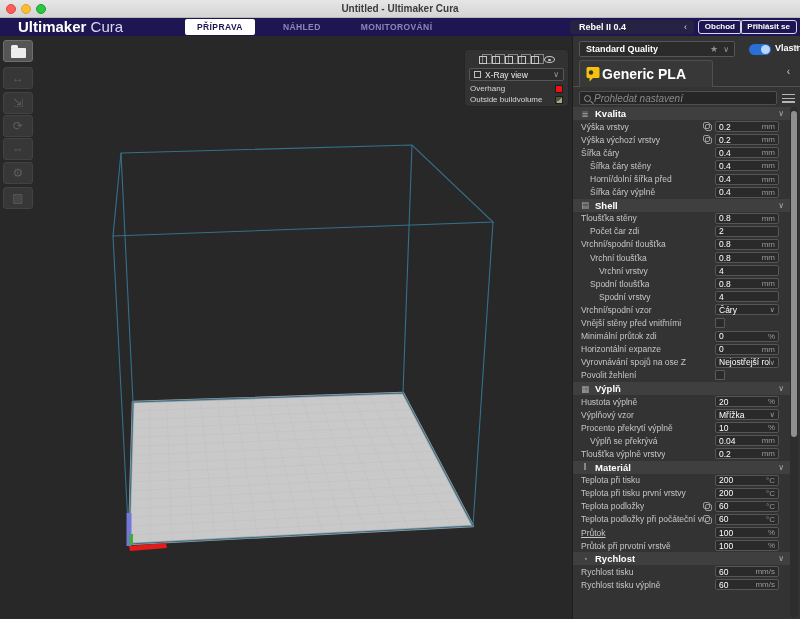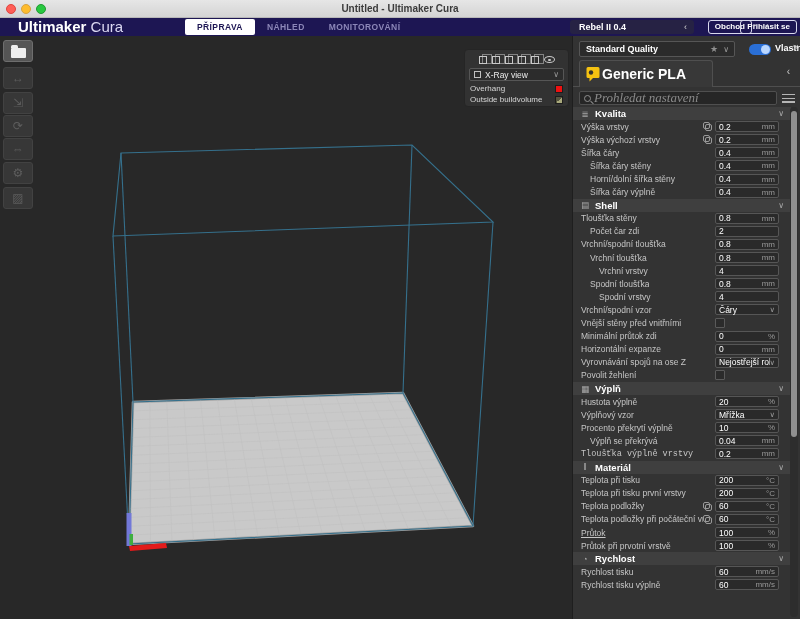--- a/index.html
+++ b/index.html
@@ -15,31 +15,31 @@
   .tl-yel { left:21px; background:#febc2e; border:0.5px solid #d6a243; }
   .tl-grn { left:36px; background:#28c840; border:0.5px solid #1f9a31; }
   .tb-title { position:absolute; left:0; right:0; top:3px; text-align:center;
     font-size:10px; font-weight:bold; color:#3c3c3c; }
 
   
   .header { position:absolute; left:0; top:18px; width:800px; height:18px; background:#1d1653; z-index:29; }
   .logo { position:absolute; left:18px; top:0; height:18px; line-height:18px; font-size:15px; color:#fff; }
   .logo b { font-weight:700; }
   .logo span.light { font-weight:300; color:#dcd9f2; }
-  .tabs { position:absolute; left:185px; top:0; height:18px; display:flex; align-items:center; gap:0; }
+  .tabs { position:absolute; left:185px; top:0; height:18px; display:flex; align-items:center; gap:16px; }
   .tab { font-size:8.5px; font-weight:bold; letter-spacing:0.4px; color:#8c87b8;
     padding:3px 12px; border-radius:2px; cursor:default; }
   .tab.active { background:#ffffff; color:#1d1653; }
   .machine-sel { position:absolute; left:570px; top:2px; width:124px; height:14px; background:#262244;
     border-radius:3px; display:flex; align-items:center; }
   .machine-sel .mname { flex:1; padding-left:9px; font-size:9px; font-weight:bold; color:#fff; }
   .machine-sel .mchev { padding-right:7px; color:#d8d8d8; font-size:9px; }
   .hbtn { position:absolute; top:2px; height:14px; border:1px solid #d8d8ec; border-radius:3px;
     color:#fff; font-size:8px; font-weight:bold; line-height:12px; padding:0 6px; background:transparent; }
-  .btn-market { right:48px;text-align:right; }
+  .btn-market { right:58px;text-align:right; }
   .btn-signin { right:3px; }
 
   
   .toolbtn { position:absolute; left:3px; width:30px; height:22px; border-radius:3px;
     display:flex; align-items:center; justify-content:center; z-index:10; }
   .toolbtn.enabled { background:#555555; border:1px solid #6e6e6e; }
   .toolbtn.disabled { background:#373737; border:1px solid #424242; color:#5d5d5d; font-size:12px; }
   .folder-icon { position:relative; width:15px; height:10px; background:#ededed; border-radius:1px; margin-top:3px; }
   .folder-icon::before { content:""; position:absolute; top:-3px; left:0; width:7px; height:3px;
     background:#ededed; border-radius:1.5px 1.5px 0 0; }
@@ -87,21 +87,21 @@
   .mat-label { font-size:14px; font-weight:bold; color:#fff; margin-left:2px; }
   .collapse-chev { position:absolute; right:11px; top:7px; color:#cccccc; font-size:10px; }
   .search-row { position:absolute; left:0; top:55px; width:228px; height:16px; }
   .search-box { position:absolute; left:6px; top:0; width:198px; height:14px; background:#262626;
     border:1px solid #4f4f4f; border-radius:2px; display:flex; align-items:center; }
   .mag-icon { position:relative; width:7px; height:7px; border:1px solid #8f8f8f; border-radius:50%;
     margin:0 3px 0 4px; flex:none; }
   .mag-icon::after { content:""; position:absolute; width:4px; height:1px; background:#8f8f8f;
     transform:rotate(45deg); left:5px; top:6.5px; }
   .search-box input { flex:1; background:transparent; border:none; outline:none;
-    font-size:13px; font-style:italic; color:#dddddd; font-family:Liberation Serif, serif; min-width:0; }
+    font-size:10px; font-style:italic; color:#dddddd; font-family:Liberation Sans, sans-serif; min-width:0; }
   .search-box input::placeholder { color:#8a8a8a; }
   .hamburger-icon { position:absolute; right:6px; top:3px; width:13px; height:9px;
     background:repeating-linear-gradient(to bottom,#b5b5b5 0 1.5px,transparent 1.5px 3.7px); }
 
   .settings-list { position:absolute; left:0; top:71px; width:218px; height:512px; overflow:hidden; }
   .sec-header { height:13.1px; background:#3f3f3f; display:flex; align-items:center; margin-top:0.01px; }
   .sec-icon { color:#a8a8a8; font-size:8.5px; margin:0 5px 0 7px; width:10px; text-align:center; }
   .sec-title { font-size:9.5px; font-weight:bold; color:#ffffff; }
   .sec-sp, .row-sp { flex:1; }
   .sec-chev { color:#a8a8a8; font-size:8px; margin-right:7px; }
@@ -305,21 +305,21 @@
         </div>
         <div class="set-row">
           <span class="row-label" style="padding-left: 17px;">Šířka čáry stěny</span>
           <span class="row-sp"></span>
           <span class="ctl field">
             <span class="val">0.4</span>
             <span class="unit">mm</span>
           </span>
         </div>
         <div class="set-row">
-          <span class="row-label" style="padding-left: 17px;">Horní/dolní šířka stěny</span>
+          <span class="row-label" style="padding-left: 17px;">Horní/dolní šířka před</span>
           <span class="row-sp"></span>
           <span class="ctl field">
             <span class="val">0.4</span>
             <span class="unit">mm</span>
           </span>
         </div>
         <div class="set-row">
           <span class="row-label" style="padding-left: 17px;">Šířka čáry výplně</span>
           <span class="row-sp"></span>
           <span class="ctl field">
@@ -467,21 +467,21 @@
         </div>
         <div class="set-row">
           <span class="row-label" style="padding-left: 17px;">Výplň se překrývá</span>
           <span class="row-sp"></span>
           <span class="ctl field">
             <span class="val">0.04</span>
             <span class="unit">mm</span>
           </span>
         </div>
         <div class="set-row">
-          <span class="row-label" style="padding-left: 8px; font-family: Liberation Mono, monospace;">Tloušťka výplně vrstvy</span>
+          <span class="row-label" style="padding-left: 8px;">Tloušťka výplně vrstvy</span>
           <span class="row-sp"></span>
           <span class="ctl field">
             <span class="val">0.2</span>
             <span class="unit">mm</span>
           </span>
         </div>
         <div class="sec-header">
           <span class="sec-icon">‖</span>
           <span class="sec-title">Materiál</span>
           <span class="sec-sp"></span>

